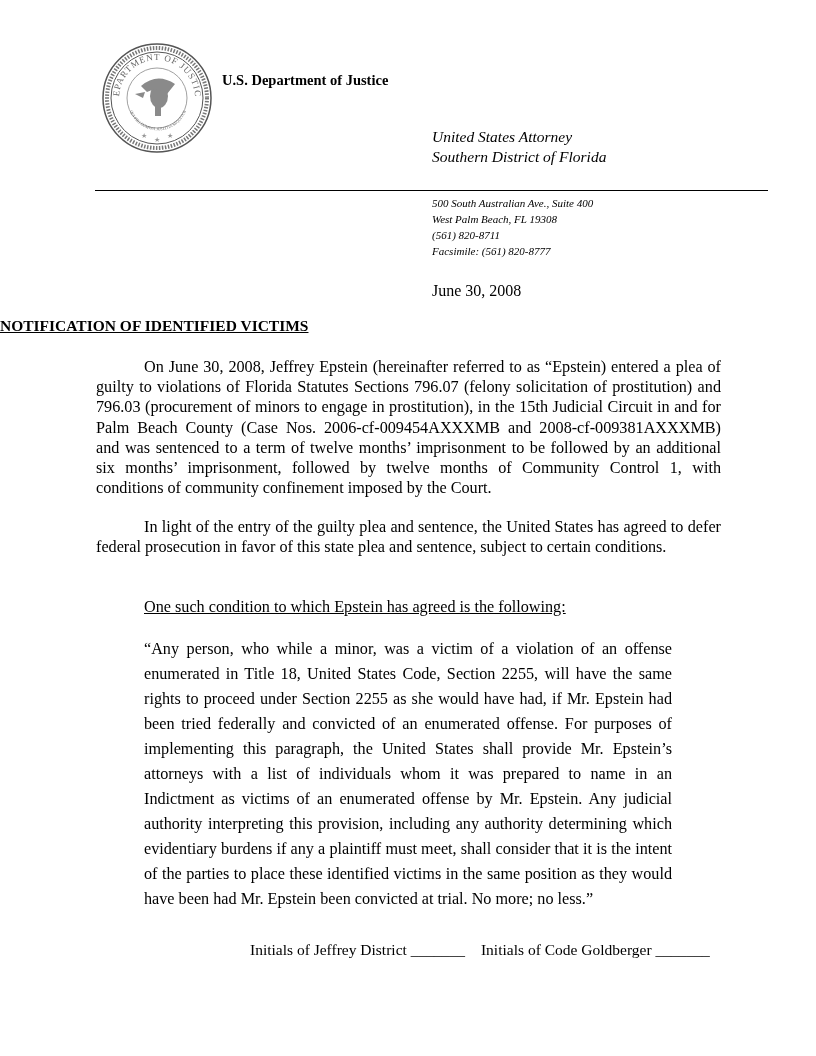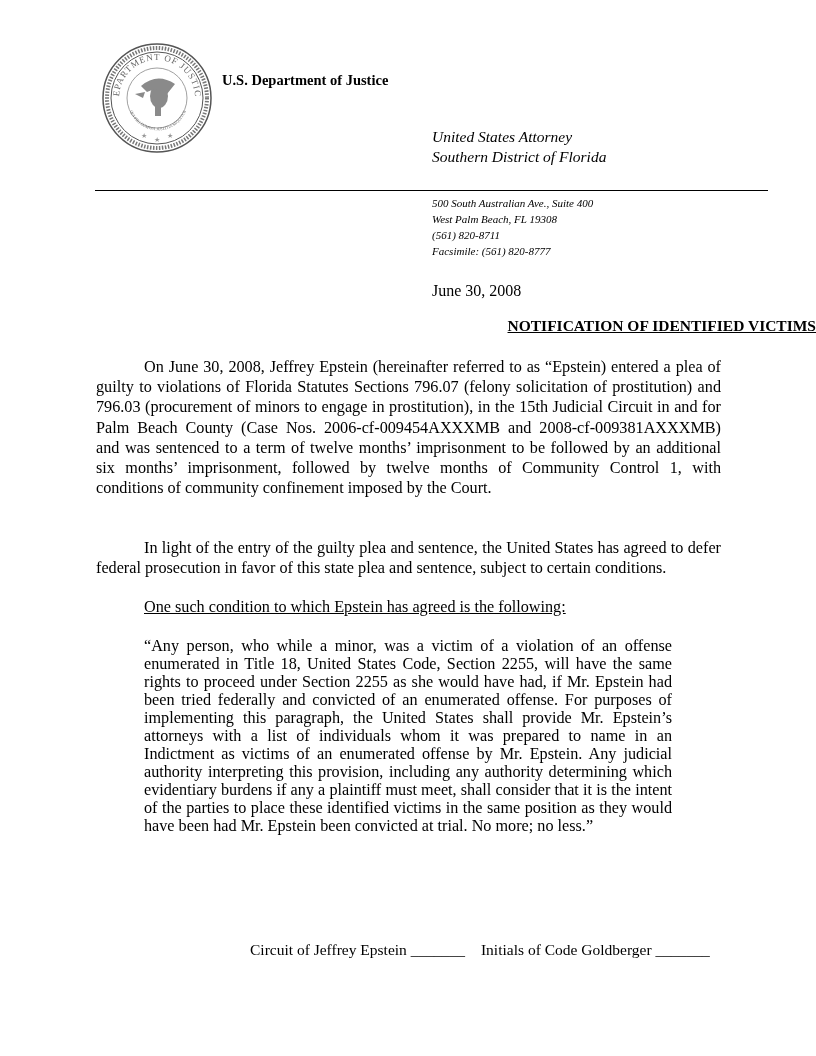--- a/index.html
+++ b/index.html
@@ -5,26 +5,26 @@
   html, body { margin: 0; padding: 0; background: #ffffff; }
   body { width: 816px; height: 1056px; position: relative; overflow: hidden;
          font-family: "Liberation Serif", serif; color: #000; }
   .abs { position: absolute; }
   #seal { left: 101px; top: 42px; width: 112px; height: 112px; }
   #agency { left: 222px; top: 72px; font-size: 14.5px; font-weight: bold; white-space: nowrap; }
   #office { left: 432px; top: 127px; font-size: 15.5px; font-style: italic; line-height: 20px; }
   #rule { left: 95px; top: 190px; width: 673px; height: 0; border-top: 1.5px solid #000; }
   #address { left: 432px; top: 195px; font-size: 11px; font-style: italic; line-height: 16px; }
   #date { left: 432px; top: 282px; font-size: 16px; }
-  #title { left: 0; width: 816px; top: 317px; text-align: right; font-size: 15.5px; font-weight: bold; text-decoration: underline; }
+  #title { left: 0; width: 816px; top: 317px; text-align: left; font-size: 15.5px; font-weight: bold; text-decoration: underline; }
   .para { left: 96px; width: 625px; font-size: 16.2px; line-height: 20.2px; text-align: justify; text-indent: 48px; }
   #p1 { top: 357px; }
-  #p2 { top: 538px; }
+  #p2 { top: 517px; }
   #p3 { top: 597px; text-decoration: underline; }
-  #quote { left: 144px; width: 528px; top: 637px; font-size: 16.2px; line-height: 18px; text-align: justify; }
+  #quote { left: 144px; width: 528px; top: 637px; font-size: 16.2px; line-height: 25px; text-align: justify; }
   #initials { left: 250px; top: 941px; font-size: 15.5px; white-space: nowrap; }
   #initials span.gap { display: inline-block; width: 16px; }
 </style>
 </head>
 <body>
 
 <div id="seal" class="abs">
   <svg width="112" height="112" viewBox="0 0 112 112">
     <circle cx="56" cy="56" r="54" fill="#fff" stroke="#555" stroke-width="1.5"></circle>
     <circle cx="56" cy="56" r="50" fill="none" stroke="#777" stroke-width="4" stroke-dasharray="1.5 1.5"></circle>
@@ -74,14 +74,14 @@
 
 <div id="title" class="abs">NOTIFICATION OF IDENTIFIED VICTIMS</div>
 
 <div id="p1" class="abs para">On June 30, 2008, Jeffrey Epstein (hereinafter referred to as “Epstein) entered a plea of guilty to violations of Florida Statutes Sections 796.07 (felony solicitation of prostitution) and 796.03 (procurement of minors to engage in prostitution), in the 15th Judicial Circuit in and for Palm Beach County (Case Nos. 2006-cf-009454AXXXMB and 2008-cf-009381AXXXMB) and was sentenced to a term of twelve months’ imprisonment to be followed by an additional six months’ imprisonment, followed by twelve months of Community Control 1, with conditions of community confinement imposed by the Court.</div>
 <div id="p2" class="abs para">In light of the entry of the guilty plea and sentence, the United States has agreed to defer federal prosecution in favor of this state plea and sentence, subject to certain conditions.</div>
 <div id="p3" class="abs para">One such condition to which Epstein has agreed is the following:</div>
 
 <div id="quote" class="abs">“Any person, who while a minor, was a victim of a violation of an offense enumerated in Title 18, United States Code, Section 2255, will have the same rights to proceed under Section 2255 as she would have had, if Mr. Epstein had been tried federally and convicted of an enumerated offense.  For purposes of implementing this paragraph, the United States shall provide Mr. Epstein’s attorneys with a list of individuals whom it was prepared to name in an Indictment as victims of an enumerated offense by Mr. Epstein.  Any judicial authority interpreting this provision, including any authority determining which evidentiary burdens if any a plaintiff must meet, shall consider that it is the intent of the parties to place these identified victims in the same position as they would have been had Mr. Epstein been convicted at trial.  No more; no less.”</div>
 
 <div id="initials" class="abs">
-  <span>Circuit of Jeffrey Epstein _______</span><span class="gap"></span><span>Initials of Code Goldberger _______</span>
+  <span>Initials of Jeffrey District _______</span><span class="gap"></span><span>Initials of Code Goldberger _______</span>
 </div>
 
 </body></html>

